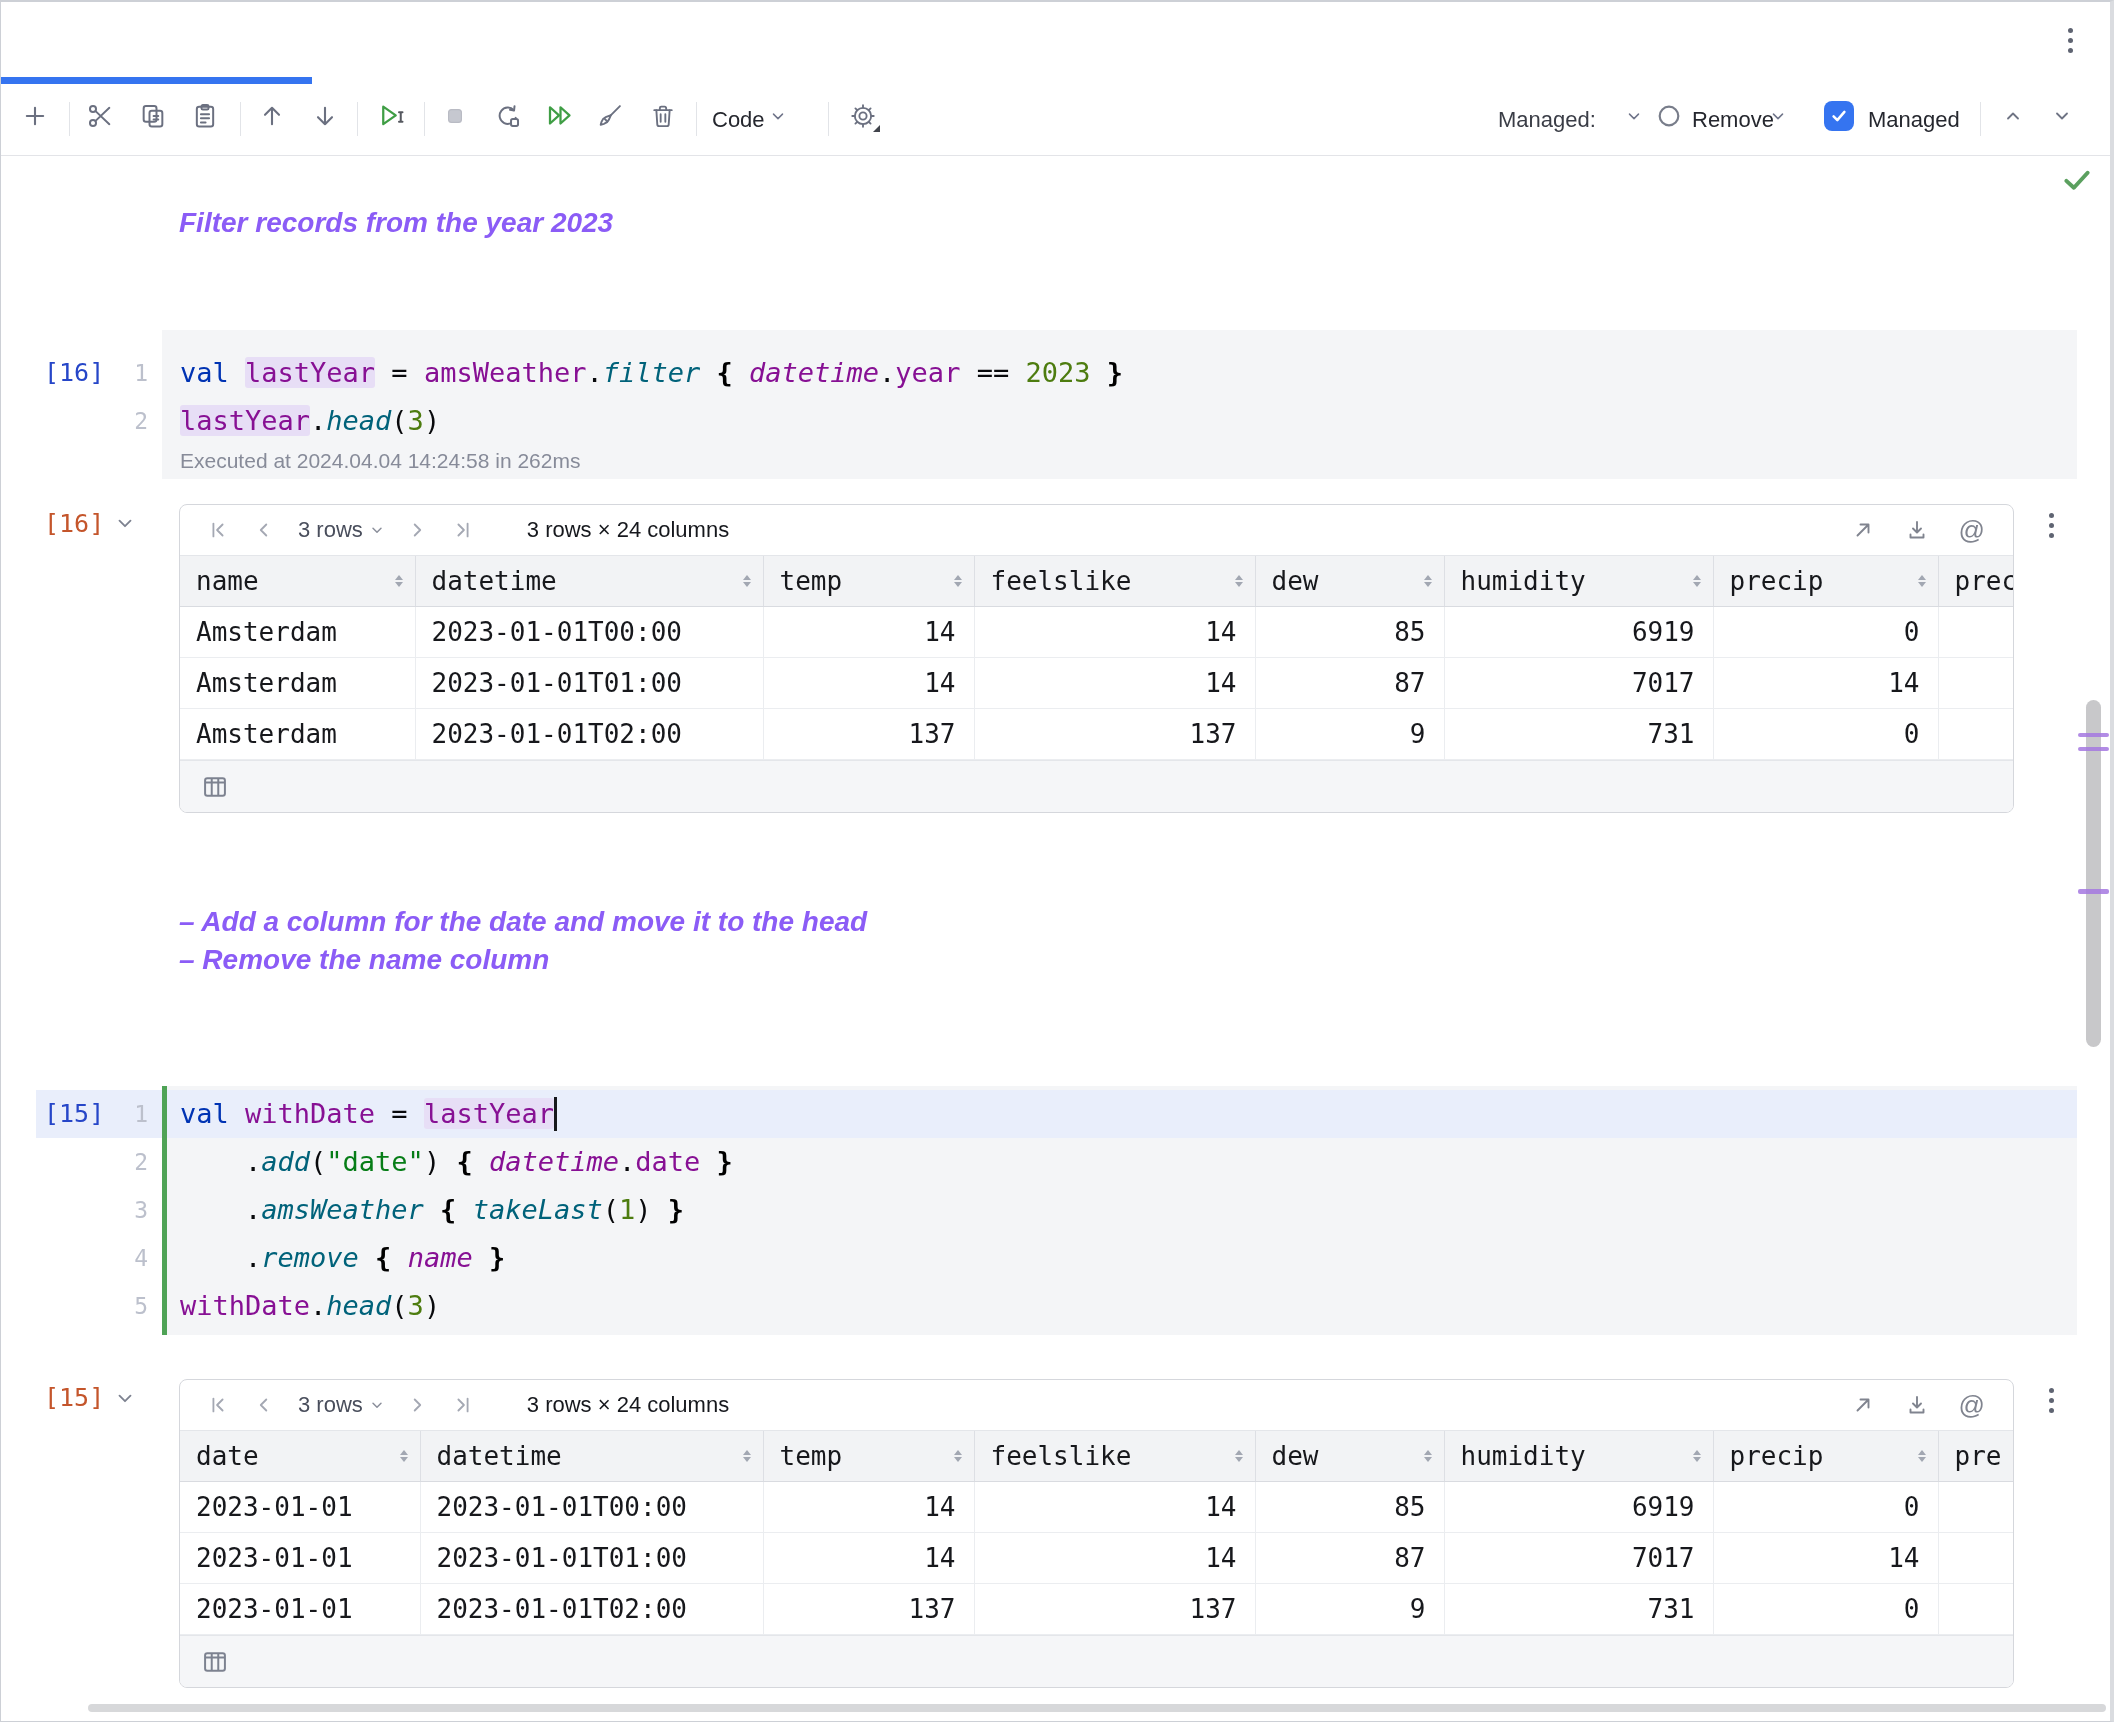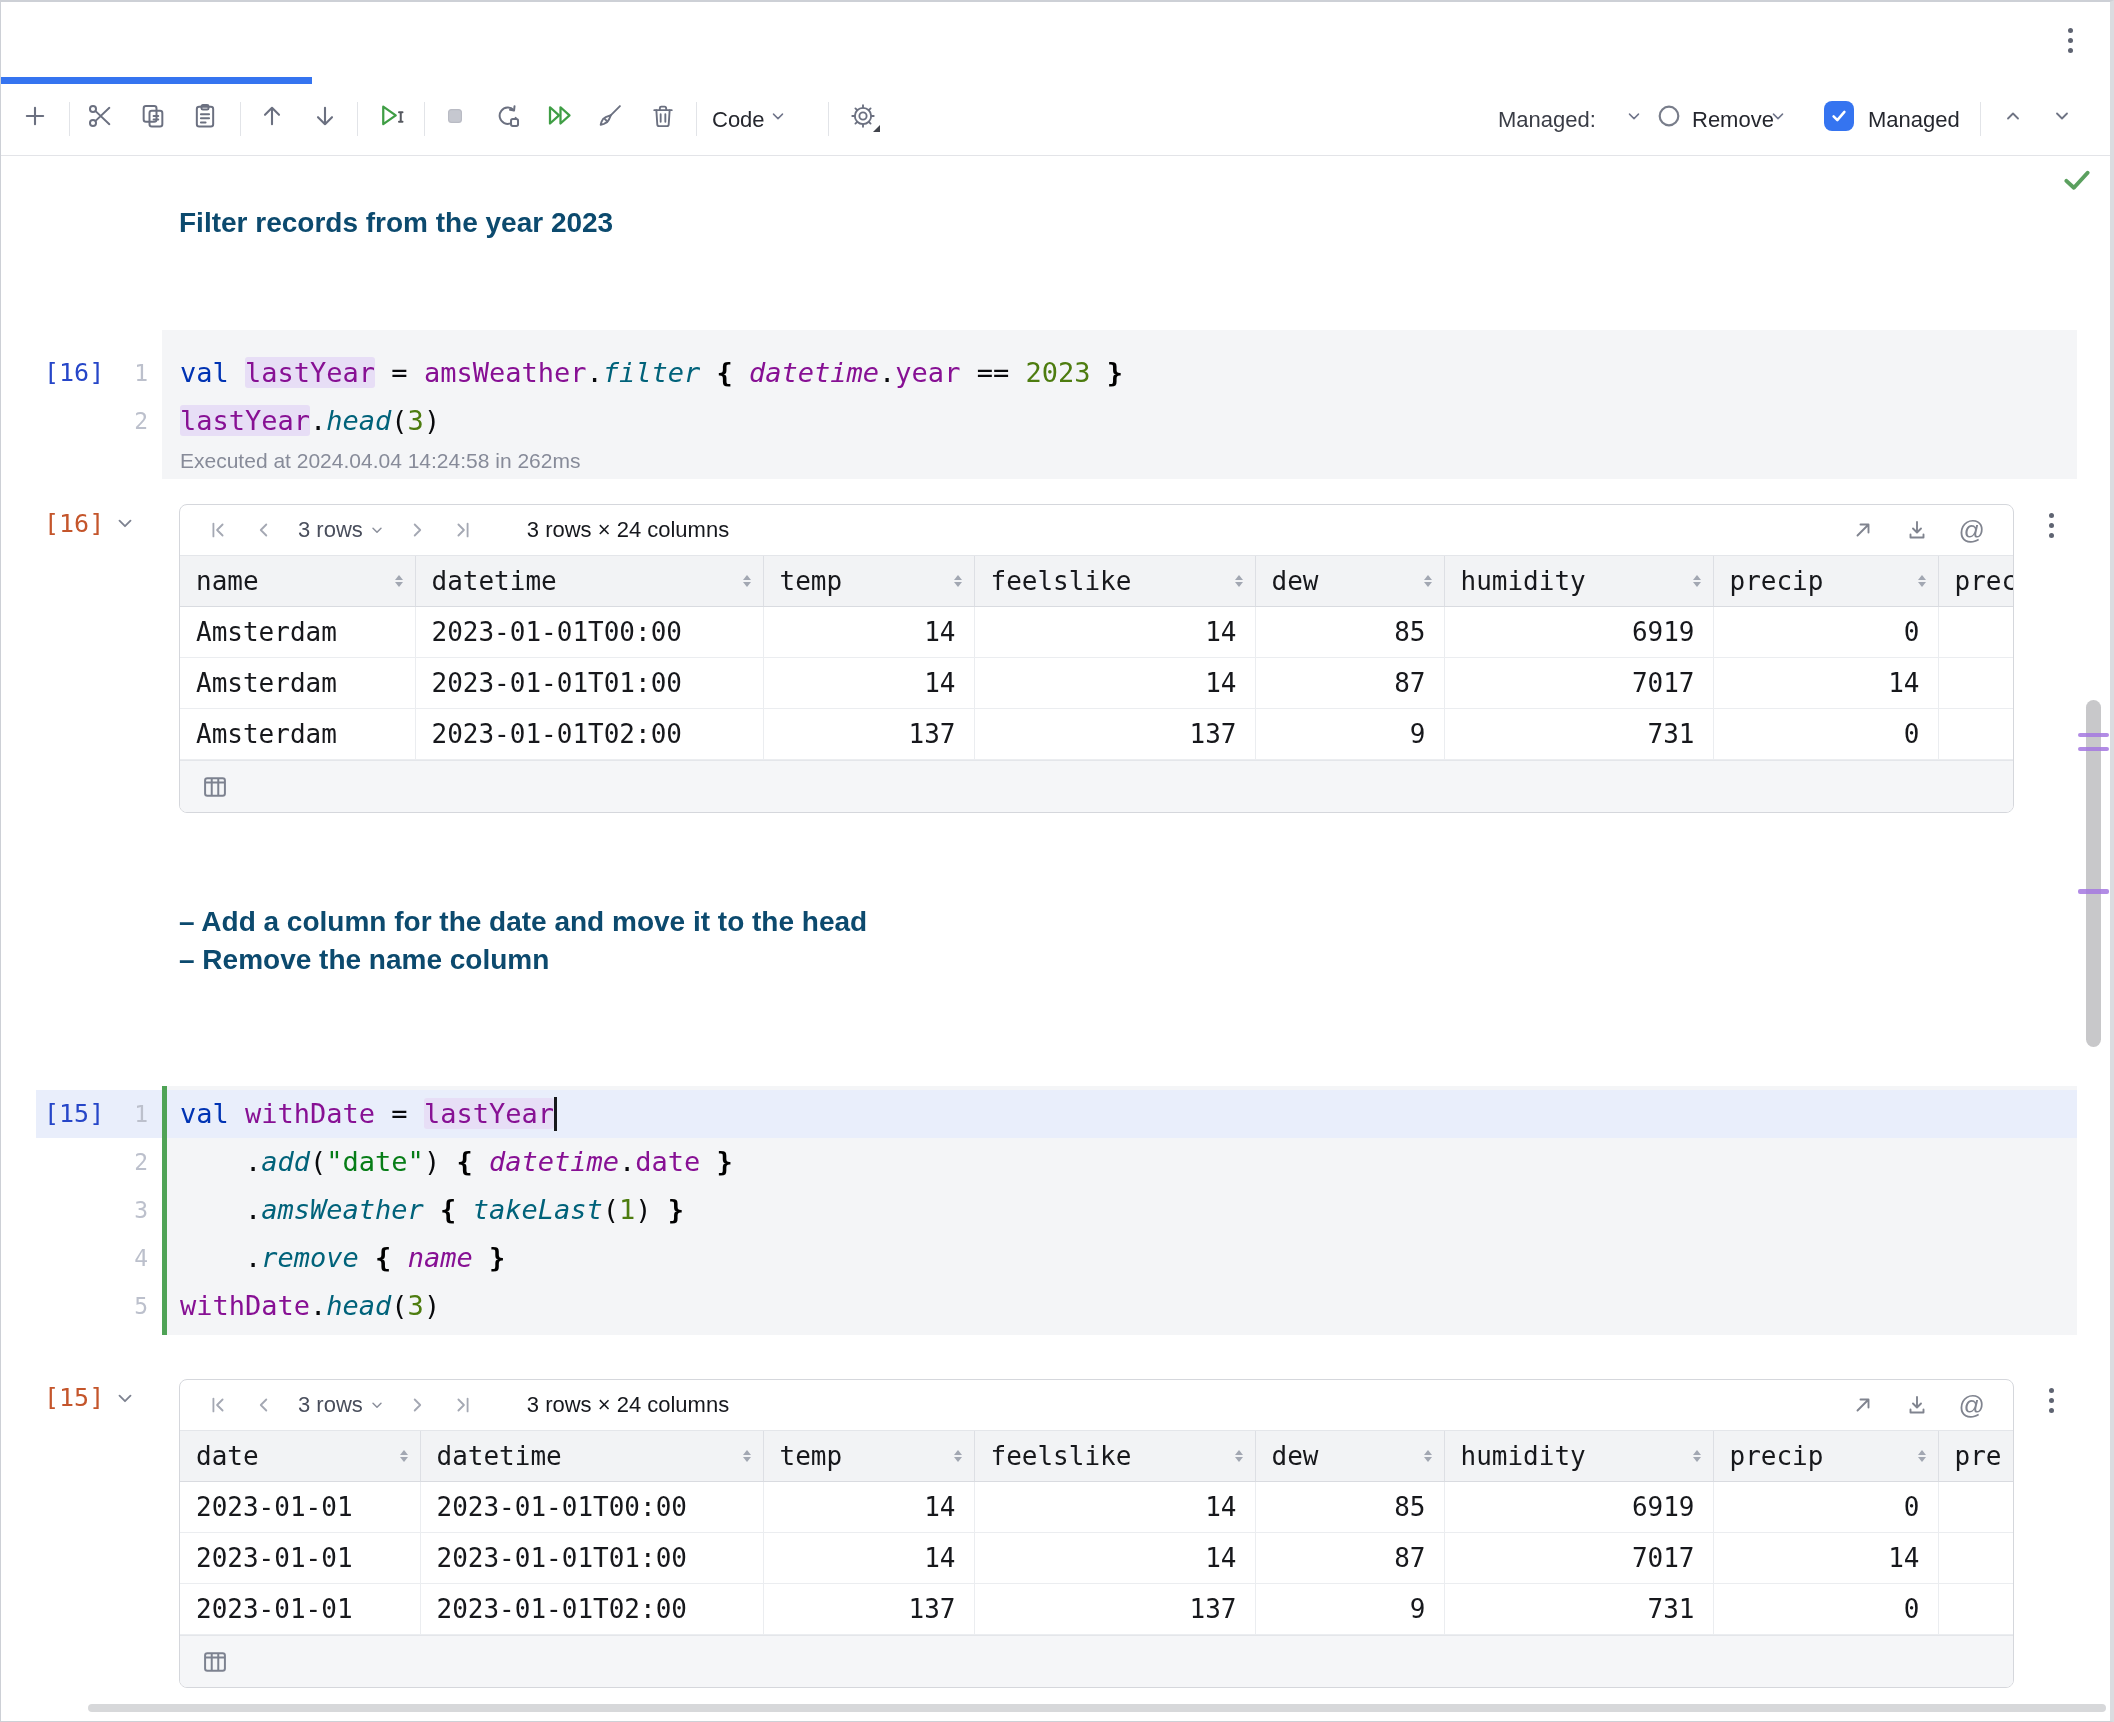--- a/index.html
+++ b/index.html
@@ -22,21 +22,21 @@
   .toolbar{position:absolute;left:0;top:84px;width:2114px;height:71px;background:#fff;border-bottom:1px solid #e3e4e8;}
   .tbtn{position:absolute;top:14px;width:36px;height:36px;display:flex;align-items:center;justify-content:center;color:#6b7080;border-radius:6px;}
   .tsep{position:absolute;top:18px;width:1px;height:34px;background:#e2e4e8;}
   .tlabel{position:absolute;top:0;height:71px;line-height:71px;font-size:22px;color:#25272e;}
   .green{color:#3f9e45;}
   .kebab{display:flex;flex-direction:column;align-items:center;justify-content:center;}
   .kebab i{width:5px;height:5px;border-radius:50%;background:#5f6472;margin:2.5px 0;}
   .chkbox{width:30px;height:30px;border-radius:8px;background:#3574f0;display:flex;align-items:center;justify-content:center;}
   .corner{position:absolute;right:1px;bottom:2px;width:0;height:0;border-left:7px solid transparent;border-bottom:7px solid #41444c;}
   
-  .md{font-size:28px;font-weight:bold;color:#0c4a6e;}
+  .md{font-size:28px;font-weight:bold;color:#8b5cf6;font-style:italic;}
   .md div{line-height:38px;}
   
   .cellbg{position:absolute;left:162px;width:1915px;background:#f4f5f7;}
   .rowhl{position:absolute;left:36px;width:2041px;height:48px;background:#e9eefb;}
   .gbar{position:absolute;left:162px;width:5px;background:#4fa356;z-index:3;}
   .execlab{position:absolute;left:44px;font:25px/48px "DejaVu Sans Mono",monospace;z-index:4;}
   .in{color:#2646c8;}
   .out{color:#c4552b;}
   .lnum{position:absolute;left:96px;width:52px;text-align:right;font:23px/48px "DejaVu Sans Mono",monospace;color:#bcc0cc;z-index:4;}
   .cline{position:absolute;left:180px;height:48px;font:27px/48px "DejaVu Sans Mono",monospace;white-space:pre;color:#08090c;z-index:4;}

